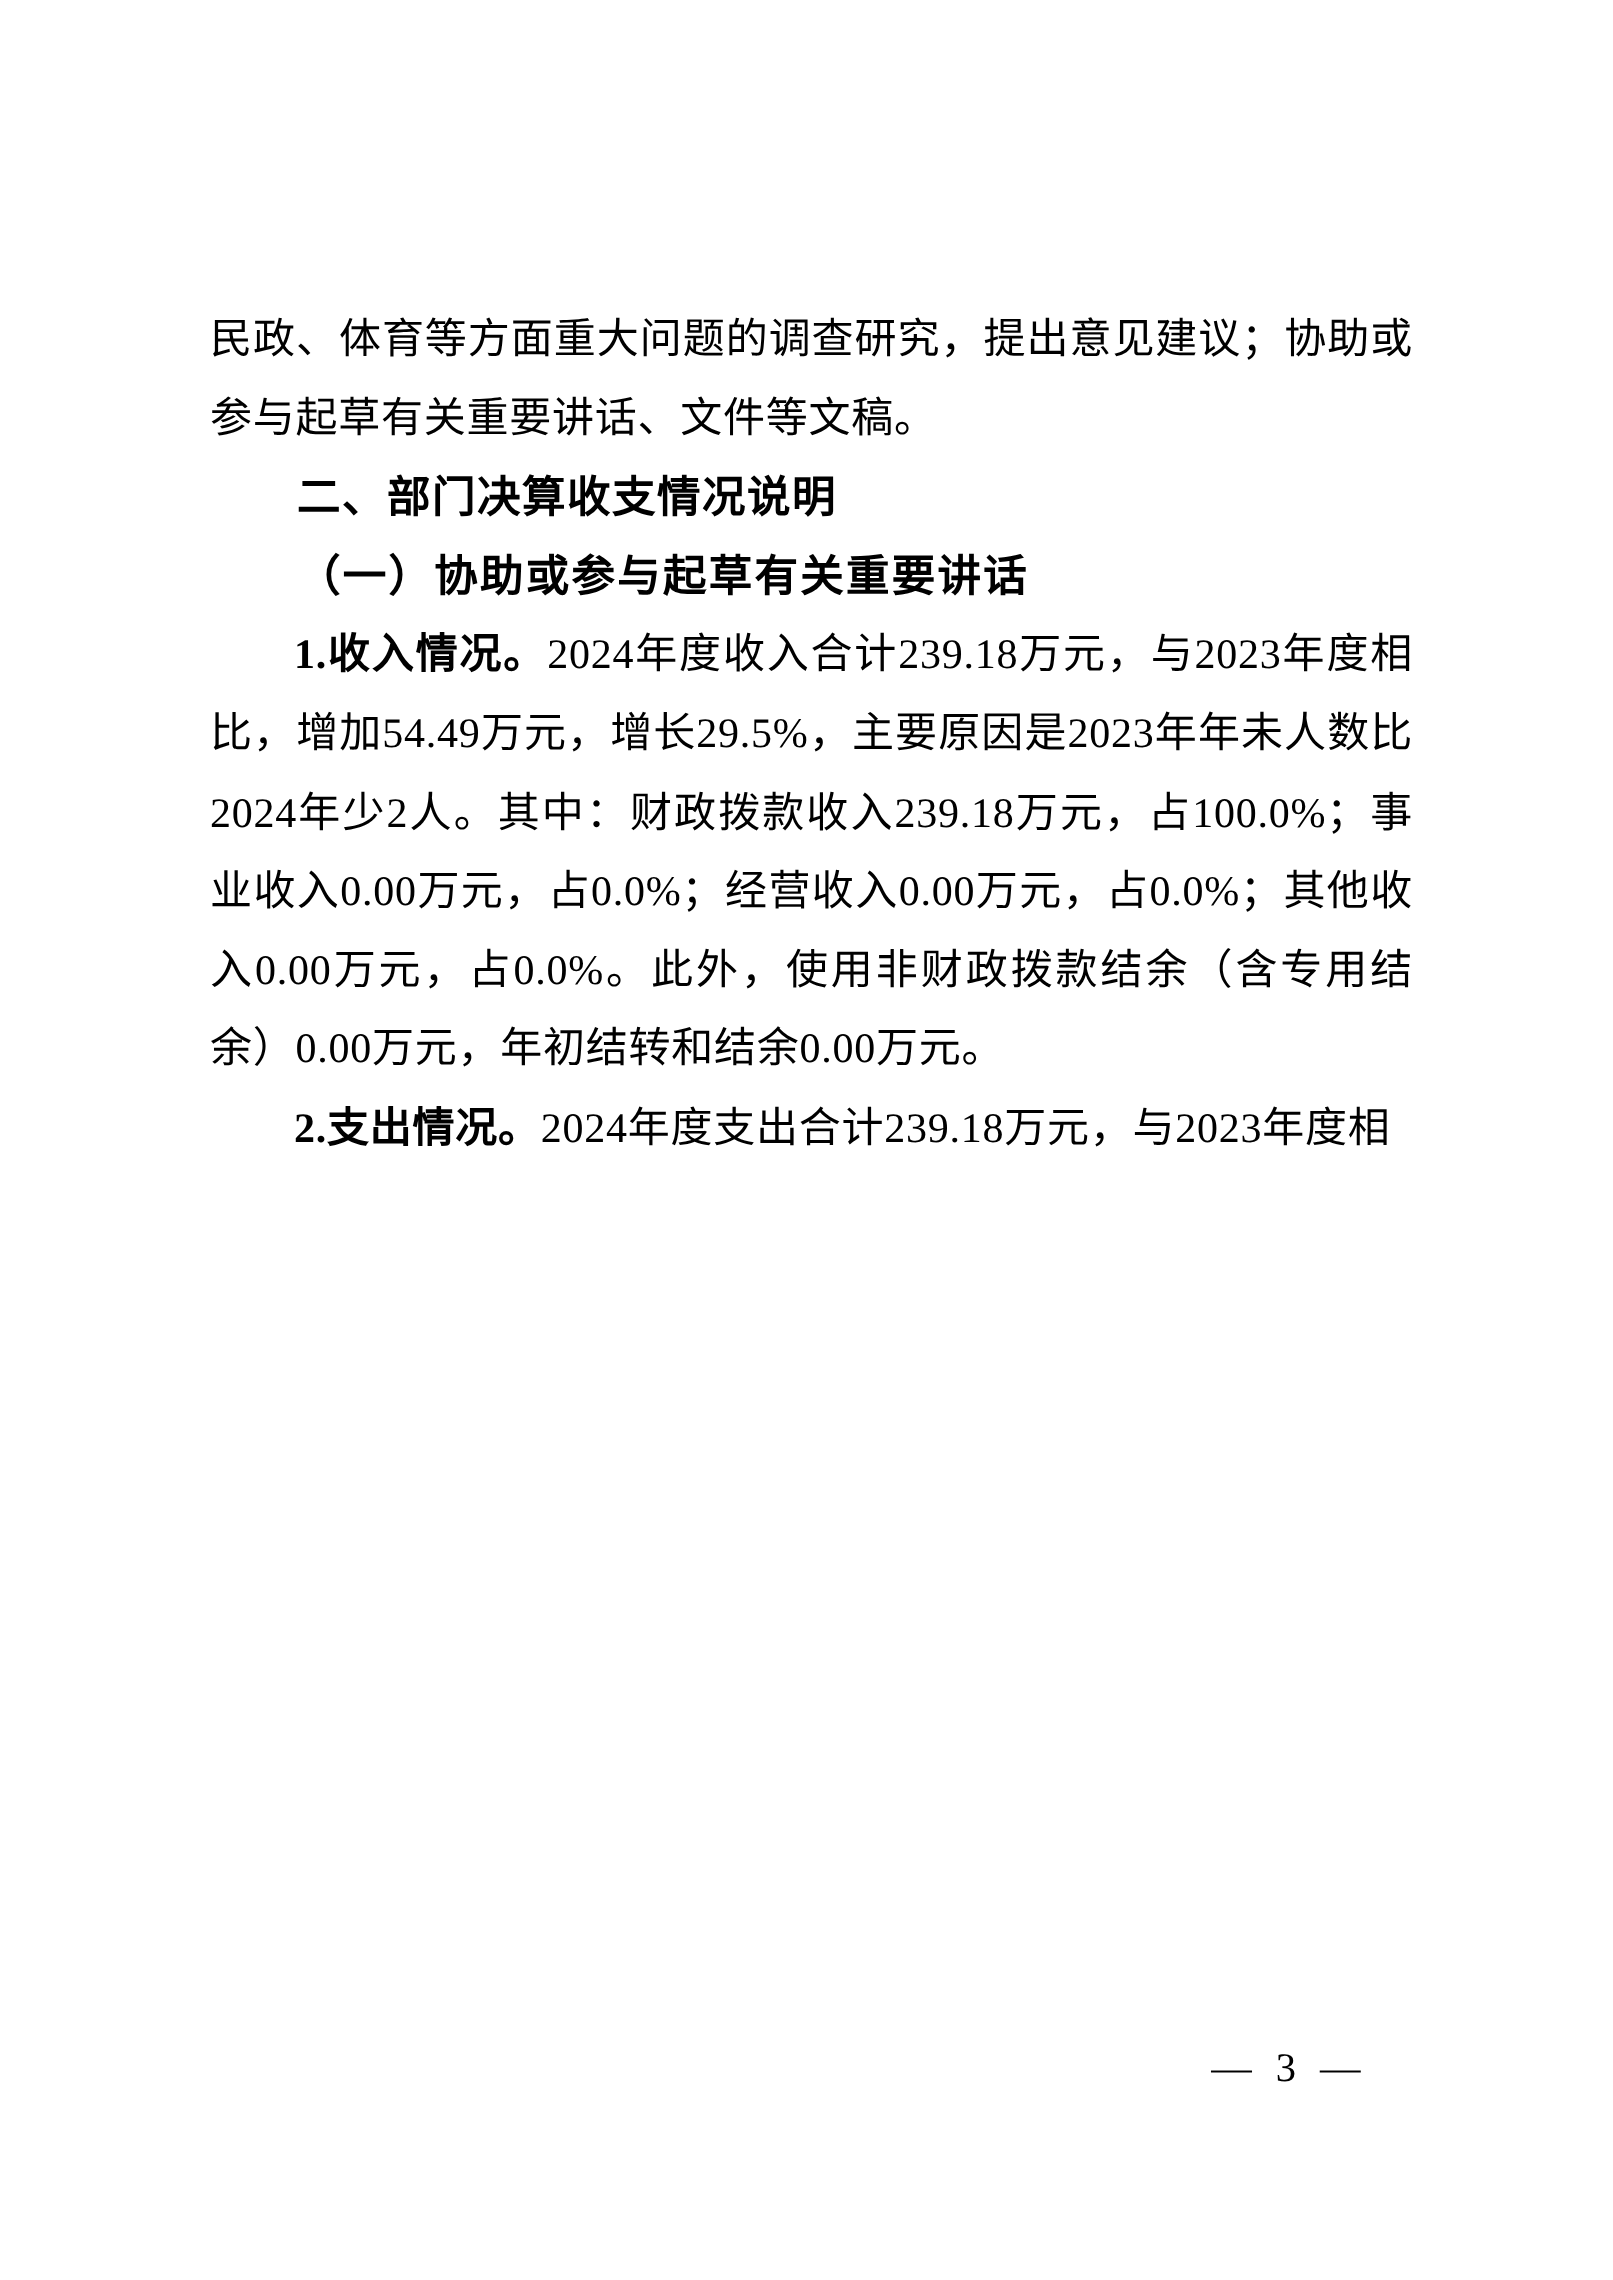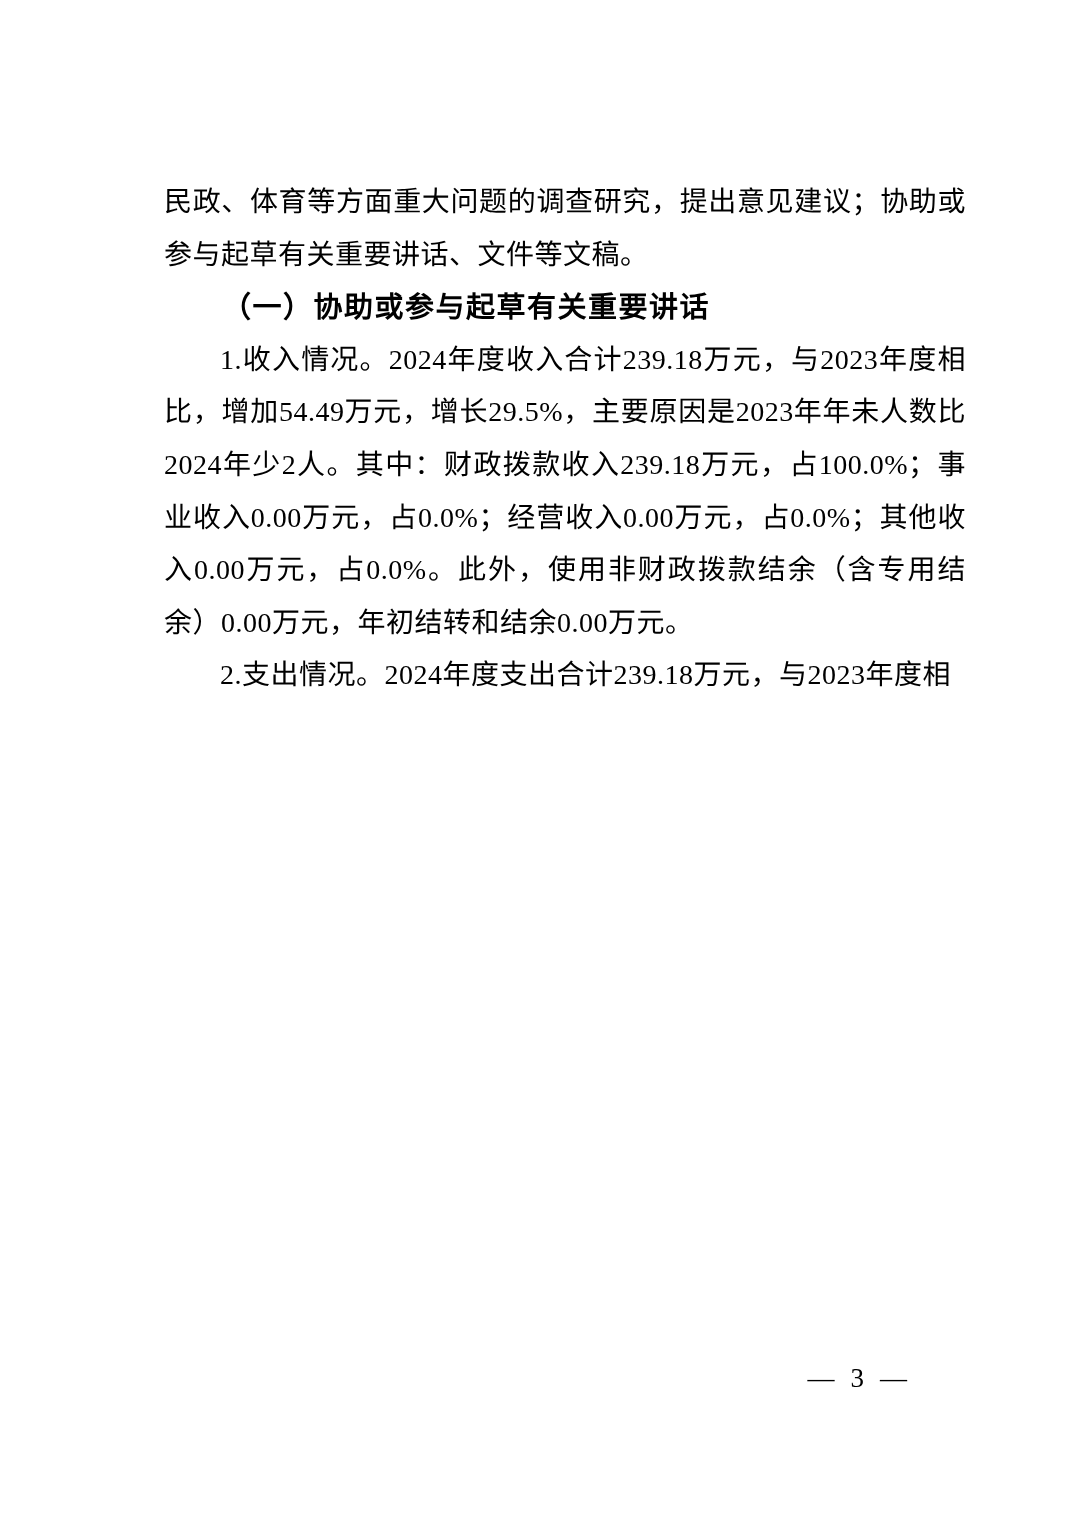--- a/index.html
+++ b/index.html
@@ -12,23 +12,22 @@
     width: 1075px;
     height: 1520px;
     background: #ffffff;
     color: #000000;
     font-family: "Liberation Serif", "DejaVu Serif", serif;
     overflow: hidden;
   }
   .content {
     position: absolute;
     left: 140px;
-    top: 176px;
+    top: 201px;
     width: 802px;
-    margin-left: 24px;
   }
   .body-para {
     margin: 0;
     font-size: 28px;
     line-height: 52.6px;
     letter-spacing: 0.5px;
     text-align: justify;
     text-justify: inter-ideograph;
   }
   .indent {
@@ -46,21 +45,21 @@
   .h-sub {
     margin: 0;
     font-family: "Liberation Serif", "DejaVu Serif", serif;
     font-weight: 700;
     font-size: 29px;
     line-height: 52.6px;
     letter-spacing: 1.5px;
     text-indent: 2em;
   }
   .lead-bold {
-    font-weight: 400;
+    font-weight: 700;
   }
   .page-footer {
     position: absolute;
     top: 1360px;
     right: 168px;
     display: flex;
     align-items: center;
     gap: 16px;
     font-size: 27px;
     line-height: 36px;
@@ -68,20 +67,21 @@
 </style>
 </head>
 <body>
 
 <div class="page">
   <div class="content">
 
     <p class="body-para">民政、体育等方面重大问题的调查研究，提出意见建议；协助或参与起草有关重要讲话、文件等文稿。</p>
 
 
+    <h2 class="h-section">二、部门决算收支情况说明</h2>
 
     <h3 class="h-sub">（一）协助或参与起草有关重要讲话</h3>
 
 
     <p class="body-para indent"><span class="lead-bold">1.收入情况。</span><span>2024年度收入合计239.18万元，与2023年度相比，增加54.49万元，增长29.5%，主要原因是2023年年未人数比2024年少2人。其中：财政拨款收入239.18万元，占100.0%；事业收入0.00万元，占0.0%；经营收入0.00万元，占0.0%；其他收入0.00万元，占0.0%。此外，使用非财政拨款结余（含专用结余）0.00万元，年初结转和结余0.00万元。</span></p>
 
     <p class="body-para indent"><span class="lead-bold">2.支出情况。</span><span>2024年度支出合计239.18万元，与2023年度相</span></p>
 
   </div>
 

